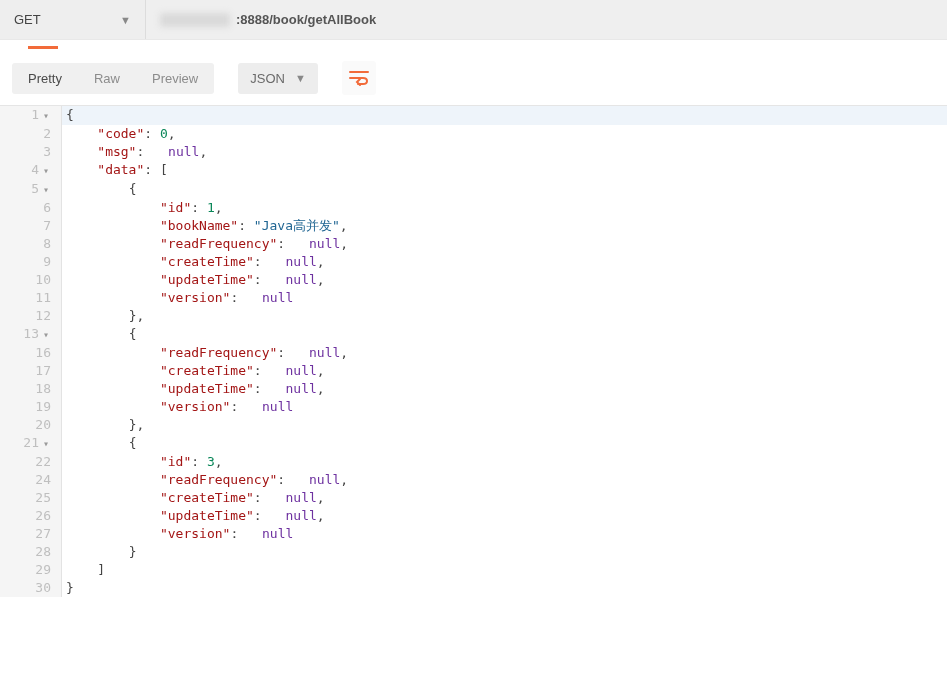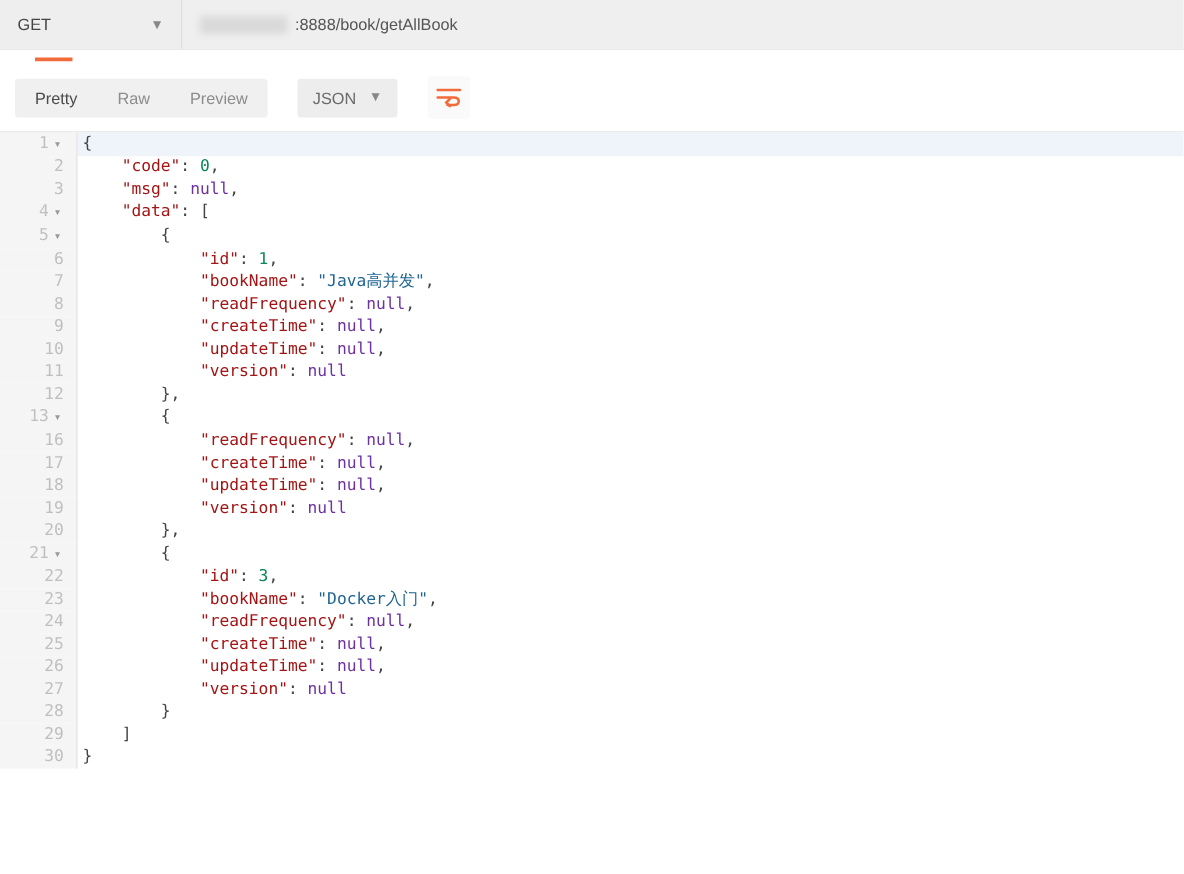--- a/index.html
+++ b/index.html
@@ -1,40 +1,40 @@
 <!DOCTYPE html>
 <html><head>
 <meta charset="utf-8">
 <style>
   * { margin:0; padding:0; box-sizing:border-box; }
   body { font-family:-apple-system,BlinkMacSystemFont,"Segoe UI",Arial,sans-serif; font-size:13px; color:#333; background:#fff; }
   .topbar { display:flex; height:40px; border-bottom:1px solid #e8e8e8; background:#f7f7f7; }
   .method-select { display:flex; align-items:center; justify-content:space-between; width:146px; padding:0 14px; border-right:1px solid #dcdcdc; background:#eeeeee; cursor:pointer; color:#444; font-size:13px; }
   .method-select .chev { color:#888; font-size:11px; }
-  .urlbox { flex:1; display:flex; align-items:center; padding:0 14px; color:#555; font-size:13px; background:#efefef; }
+  .urlbox { flex:1; display:flex; align-items:center; padding:0 14px; color:#555; font-size:13px; background:#efefef;font-weight:bold; }
   .blur { display:inline-block; width:70px; height:14px; background:#d9d9d9; filter:blur(3px); margin-right:6px; border-radius:2px; }
   .accent-strip { margin:6px 0 0 28px; width:30px; height:3px; background:#f26b3a; }
   .controls { display:flex; align-items:center; gap:12px; padding:12px 12px 10px 12px; }
   .tabgroup { display:flex; background:#f0f0f0; border-radius:3px; overflow:hidden; }
   .tabgroup .tab { padding:8px 16px; color:#8c8c8c; cursor:pointer; font-size:13px; }
   .tabgroup .tab.active { color:#4a4a4a; font-weight:500; }
   .dd { margin-left:12px; display:flex; align-items:center; padding:8px 12px; background:#ededed; border-radius:3px; color:#6a6a6a; font-size:13px; cursor:pointer; }
   .dd .chev { margin-left:10px; color:#888; font-size:11px; }
   .wrapbtn { margin-left:12px; width:34px; height:34px; display:flex; align-items:center; justify-content:center; background:#fafafa; border-radius:3px; cursor:pointer; }
   .code-area { border-top:1px solid #e5e5e5; font-family:Consolas,Menlo,Monaco,monospace; font-size:13px; line-height:18px; }
   .code-line { display:flex; }
   .code-line.hl { background:#eef4fa; }
   .gutter { width:62px; text-align:right; padding-right:10px; color:#bfbfbf; background:#f5f5f5; border-right:1px solid #e3e3e3; user-select:none; }
   .fold { display:inline-block; width:10px; text-align:center; color:#9a9a9a; margin-left:2px; font-size:10px; }
   .src { padding-left:4px; white-space:pre; }
   .punc { color:#444; }
   .key  { color:#a31515; } 
   .strB { color:#216693; } 
   .num  { color:#098658; } 
-  .nul  { color:#6e32a0; }
+  .nul  { color:#6e32a0;margin-left:16px; }
 </style>
 </head>
 <body>
 
 <div class="topbar">
   <div class="method-select">
     <span>GET</span>
     <span class="chev">▼</span>
   </div>
   <div class="urlbox">
@@ -138,24 +138,20 @@
     </div>
     <div class="code-line">
       <div class="gutter">21<span class="fold">▾</span></div>
       <div class="src">        <span class="punc">{</span></div>
     </div>
     <div class="code-line">
       <div class="gutter">22</div>
       <div class="src">            <span class="key">"id"</span><span class="punc">: </span><span class="num">3</span><span class="punc">,</span></div>
     </div>
     <div class="code-line">
-      <div class="gutter">23</div>
-      <div class="src">            <span class="key">"bookName"</span><span class="punc">: </span><span class="strB">"Docker入门"</span><span class="punc">,</span></div>
-    </div>
-    <div class="code-line">
       <div class="gutter">24</div>
       <div class="src">            <span class="key">"readFrequency"</span><span class="punc">: </span><span class="nul">null</span><span class="punc">,</span></div>
     </div>
     <div class="code-line">
       <div class="gutter">25</div>
       <div class="src">            <span class="key">"createTime"</span><span class="punc">: </span><span class="nul">null</span><span class="punc">,</span></div>
     </div>
     <div class="code-line">
       <div class="gutter">26</div>
       <div class="src">            <span class="key">"updateTime"</span><span class="punc">: </span><span class="nul">null</span><span class="punc">,</span></div>

